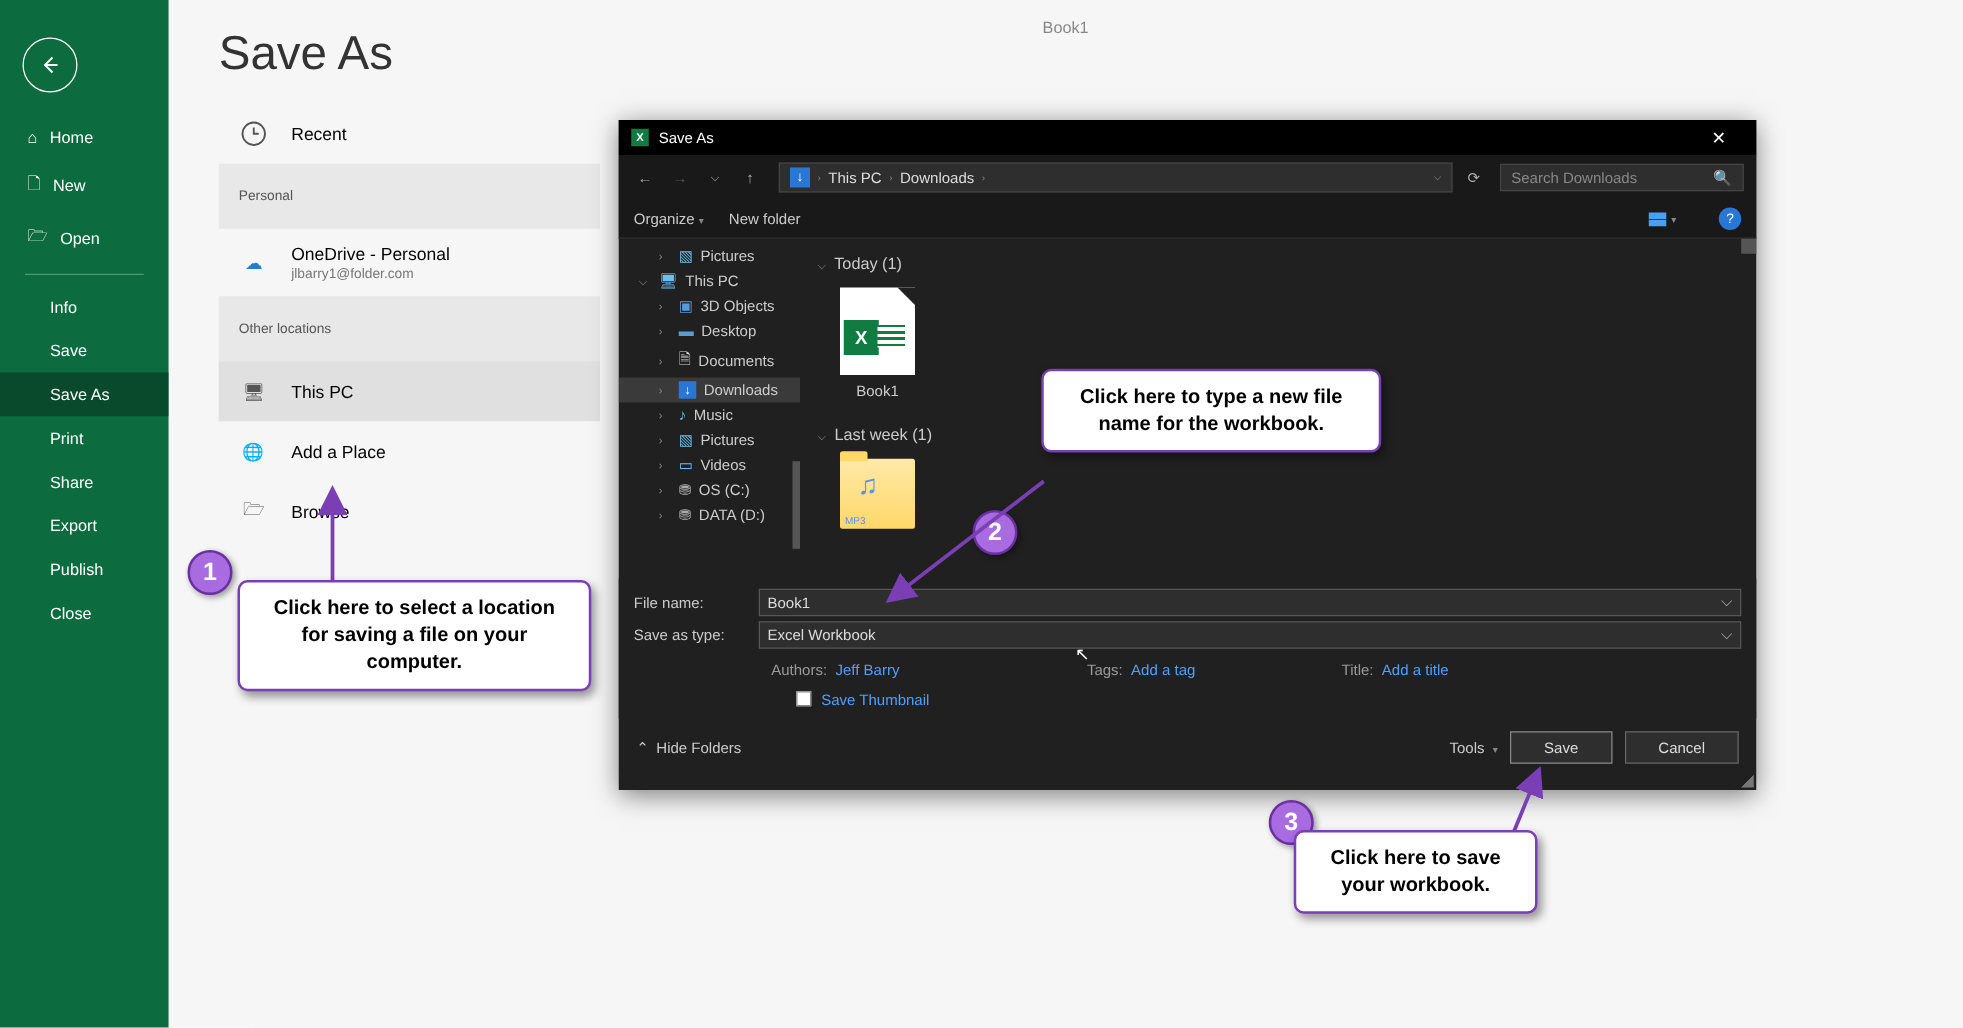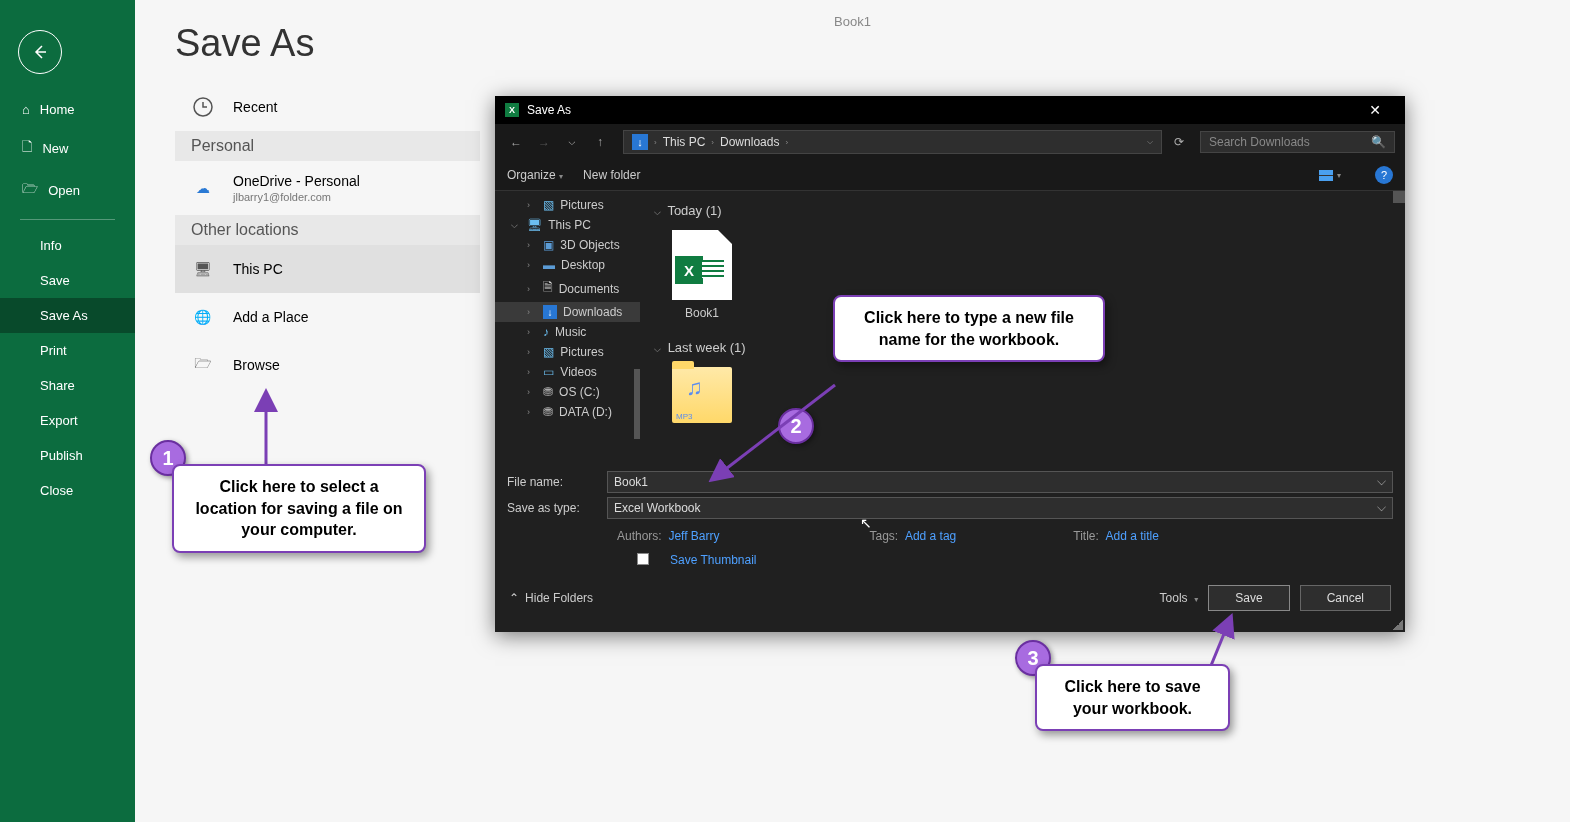--- a/index.html
+++ b/index.html
@@ -8,21 +8,21 @@
 .back-btn{width:44px;height:44px;border:1.5px solid #fff;border-radius:50%;margin:30px 0 0 18px;display:flex;align-items:center;justify-content:center;cursor:pointer}
 .side-item{padding:10px 0 10px 22px;font-size:13px;cursor:pointer;display:flex;align-items:center;gap:10px}
 .side-item.sel{background:#084a2b}
 .side-sep{border-top:1px solid rgba(255,255,255,.3);margin:8px 20px}
 .main{position:absolute;left:135px;top:0;right:0;height:100%;background:#f6f6f6;padding:22px 0 0 40px}
 .title{font-size:38px;color:#333;font-weight:300}
 .doc-title{position:absolute;top:14px;left:50%;transform:translateX(-50%);color:#888;font-size:13px}
 .loc-list{margin-top:18px;width:305px}
 .loc-item{padding:12px 16px;display:flex;align-items:center;gap:18px;cursor:pointer;font-size:14px}
 .loc-item.sel{background:#e0e0e0}
-.loc-hdr{background:#e8e8e8;padding:6px 16px;font-size:16px;color:#555}
+.loc-hdr{background:#e8e8e8;padding:20px 16px;font-size:11px;color:#555}
 .loc-sub{font-size:11px;color:#777;display:block;margin-top:2px}
 .icon{width:24px;height:24px;display:inline-flex;align-items:center;justify-content:center;color:#555}
 .dialog{position:absolute;left:495px;top:96px;width:910px;height:536px;background:#202020;color:#ccc;font-size:12px;box-shadow:0 4px 20px rgba(0,0,0,.5)}
 .dlg-title{background:#000;padding:6px 10px;display:flex;align-items:center;gap:8px}
 .dlg-close{margin-left:auto;width:40px;text-align:center;cursor:pointer;color:#fff;font-size:14px}
 .dlg-nav{background:#191919;padding:6px 10px;display:flex;align-items:center;gap:6px}
 .nav-btn{width:22px;height:22px;display:flex;align-items:center;justify-content:center;color:#aaa;cursor:pointer}
 .addr{flex:1;background:#2e2e2e;border:1px solid #444;padding:3px 8px;margin:0 6px;display:flex;align-items:center;gap:6px;color:#ddd}
 .search{width:195px;background:#2e2e2e;border:1px solid #444;padding:3px 8px;color:#888;display:flex;justify-content:space-between}
 .dlg-tool{background:#191919;padding:6px 12px;display:flex;align-items:center;gap:20px;border-bottom:1px solid #333}
@@ -46,21 +46,21 @@
 .folder-icon::before{content:"";position:absolute;top:-6px;left:0;width:22px;height:8px;background:#ffd869;border-radius:2px 2px 0 0}
 .mp3{position:absolute;left:4px;bottom:2px;font-size:8px;color:#5b8def}
 .dlg-fields{padding:8px 12px 4px;background:#202020}
 .fld-row{display:flex;align-items:center;margin-bottom:4px}
 .fld-lbl{width:100px;text-align:left;padding-right:8px;color:#ccc}
 .fld-inp{flex:1;background:#2e2e2e;border:1px solid #555;padding:3px 6px;color:#ddd;position:relative}
 .fld-inp::after{content:"⌵";position:absolute;right:6px;top:2px;color:#aaa}
 .meta-row{display:flex;gap:40px;padding:6px 0 6px 110px;font-size:12px}
 .meta-lbl{color:#999}
 .meta-val{color:#4ea0ff;cursor:pointer}
-.chk-row{padding:4px 0 4px 130px;display:flex;align-items:flex-start;gap:21px}
+.chk-row{padding:4px 0 4px 130px;display:flex;align-items:flex-start;gap:8px}
 .chk{width:12px;height:12px;background:#fff;border:1px solid #888}
 .dlg-foot{display:flex;align-items:center;padding:10px 14px;gap:10px}
 .foot-left{display:flex;align-items:center;gap:6px;cursor:pointer}
 .btn{background:#2e2e2e;border:1px solid #666;padding:5px 26px;color:#ddd;cursor:pointer;font-size:12px}
 .btn.primary{border:1px solid #888}
 .callout{position:absolute;background:#fff;border:2px solid #7b3fb5;border-radius:8px;padding:10px 16px;font-size:16px;font-weight:bold;color:#000;text-align:center;box-shadow:3px 4px 8px rgba(0,0,0,.4);line-height:1.35}
 .badge{position:absolute;width:36px;height:36px;background:#a86be0;border:2px solid #6a2fa0;border-radius:50%;color:#fff;font-weight:bold;font-size:20px;display:flex;align-items:center;justify-content:center;box-shadow:2px 2px 5px rgba(0,0,0,.4)}
 .resize{position:absolute;right:2px;bottom:2px;width:10px;height:10px;background:linear-gradient(135deg,transparent 50%,#777 50%)}
 svg.arrow{position:absolute;overflow:visible}
 .cursor{position:absolute;left:860px;top:515px;font-size:14px;color:#fff}
@@ -300,21 +300,21 @@
 
 <div class="badge" style="left:150px;top:440px">1</div>
 <svg class="arrow" style="left:256px;top:396px" width="20" height="70">
     <defs>
       <marker id="ah1" markerWidth="8" markerHeight="8" refX="4" refY="4" orient="auto">
         <path d="M0 0 L8 4 L0 8 Z" fill="#7b3fb5"></path>
       </marker>
     </defs>
     <line x1="10" y1="68" x2="10" y2="4" stroke="#7b3fb5" stroke-width="3" marker-end="url(#ah1)"></line>
   </svg>
-<div class="callout" style="left:172px;top:464px;width:254px">Click here to select a location for saving a file on your computer.</div>
+<div class="callout" style="left:190px;top:464px;width:283px">Click here to select a location for saving a file on your computer.</div>
 
 <div class="badge" style="left:778px;top:408px">2</div>
 <svg class="arrow" style="left:710px;top:380px" width="130" height="100">
     <defs>
       <marker id="ah2" markerWidth="8" markerHeight="8" refX="4" refY="4" orient="auto">
         <path d="M0 0 L8 4 L0 8 Z" fill="#7b3fb5"></path>
       </marker>
     </defs>
     <line x1="125" y1="5" x2="8" y2="95" stroke="#7b3fb5" stroke-width="3" marker-end="url(#ah2)"></line>
   </svg>

